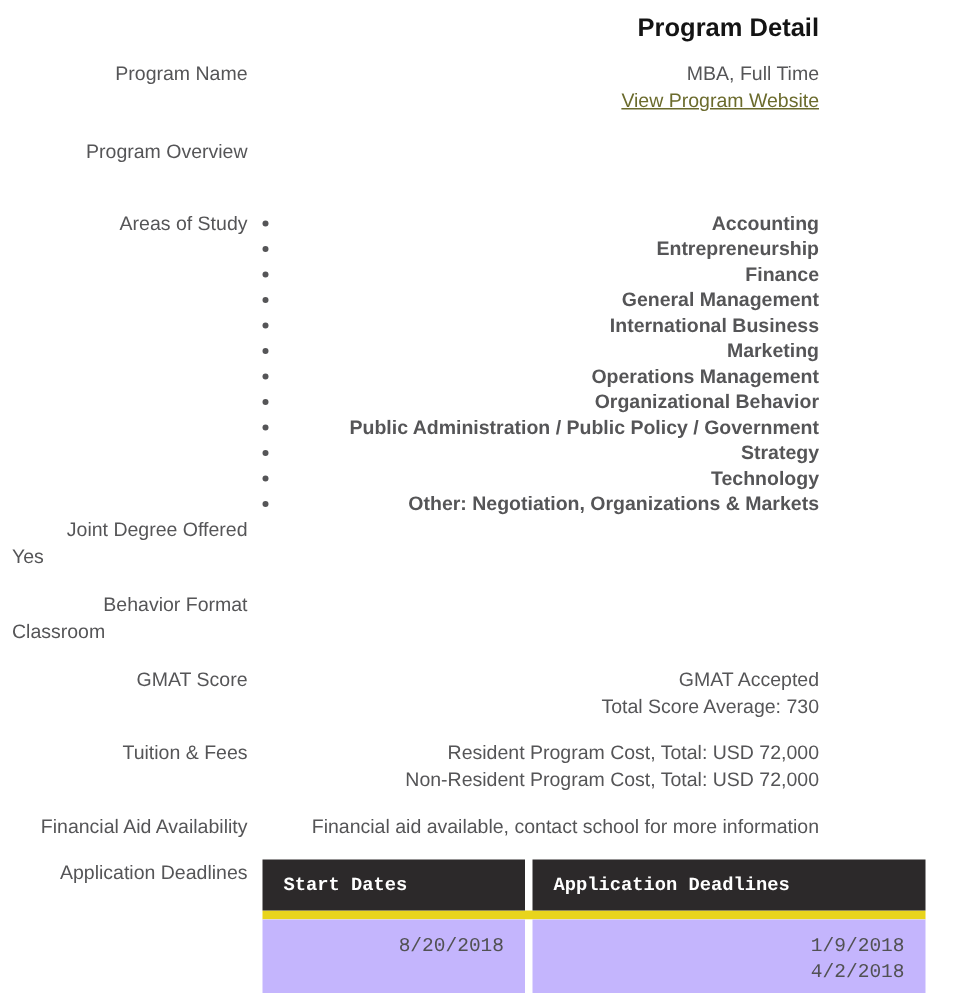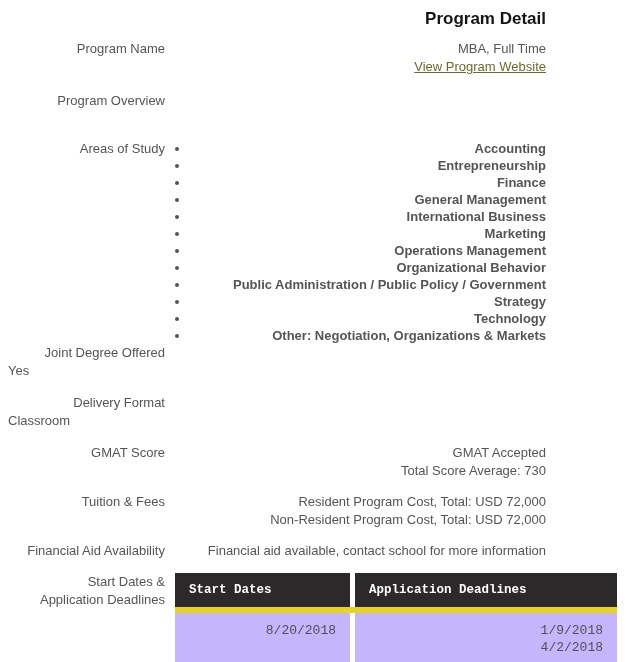--- a/index.html
+++ b/index.html
@@ -120,21 +120,21 @@
       </ul>
     </div>
   </div>
 
   <div class="row mb-single">
     <div class="row-label">Joint Degree Offered</div>
     <div class="row-value">Yes</div>
   </div>
 
   <div class="row mb-single">
-    <div class="row-label">Delivery Format</div>
+    <div class="row-label">Behavior Format</div>
     <div class="row-value">Classroom</div>
   </div>
 
   <div class="row mb-double">
     <div class="row-label">GMAT Score</div>
     <div class="row-value">
       <div>GMAT Accepted</div>
       <div>Total Score Average: 730</div>
     </div>
   </div>
@@ -147,21 +147,20 @@
     </div>
   </div>
 
   <div class="row mb-double">
     <div class="row-label">Financial Aid Availability</div>
     <div class="row-value">Financial aid available, contact school for more information</div>
   </div>
 
   <div class="row">
     <div class="row-label">
-      <div>Start Dates &amp;</div>
       <div>Application Deadlines</div>
     </div>
     <div class="row-value">
       <div class="sd-table">
         <div class="sd-head-row">
           <div class="sd-head-cell cell-1">Start Dates</div>
           <div class="sd-head-cell cell-2">Application Deadlines</div>
         </div>
         <div class="sd-accent-bar"></div>
         <div class="sd-body-row">

